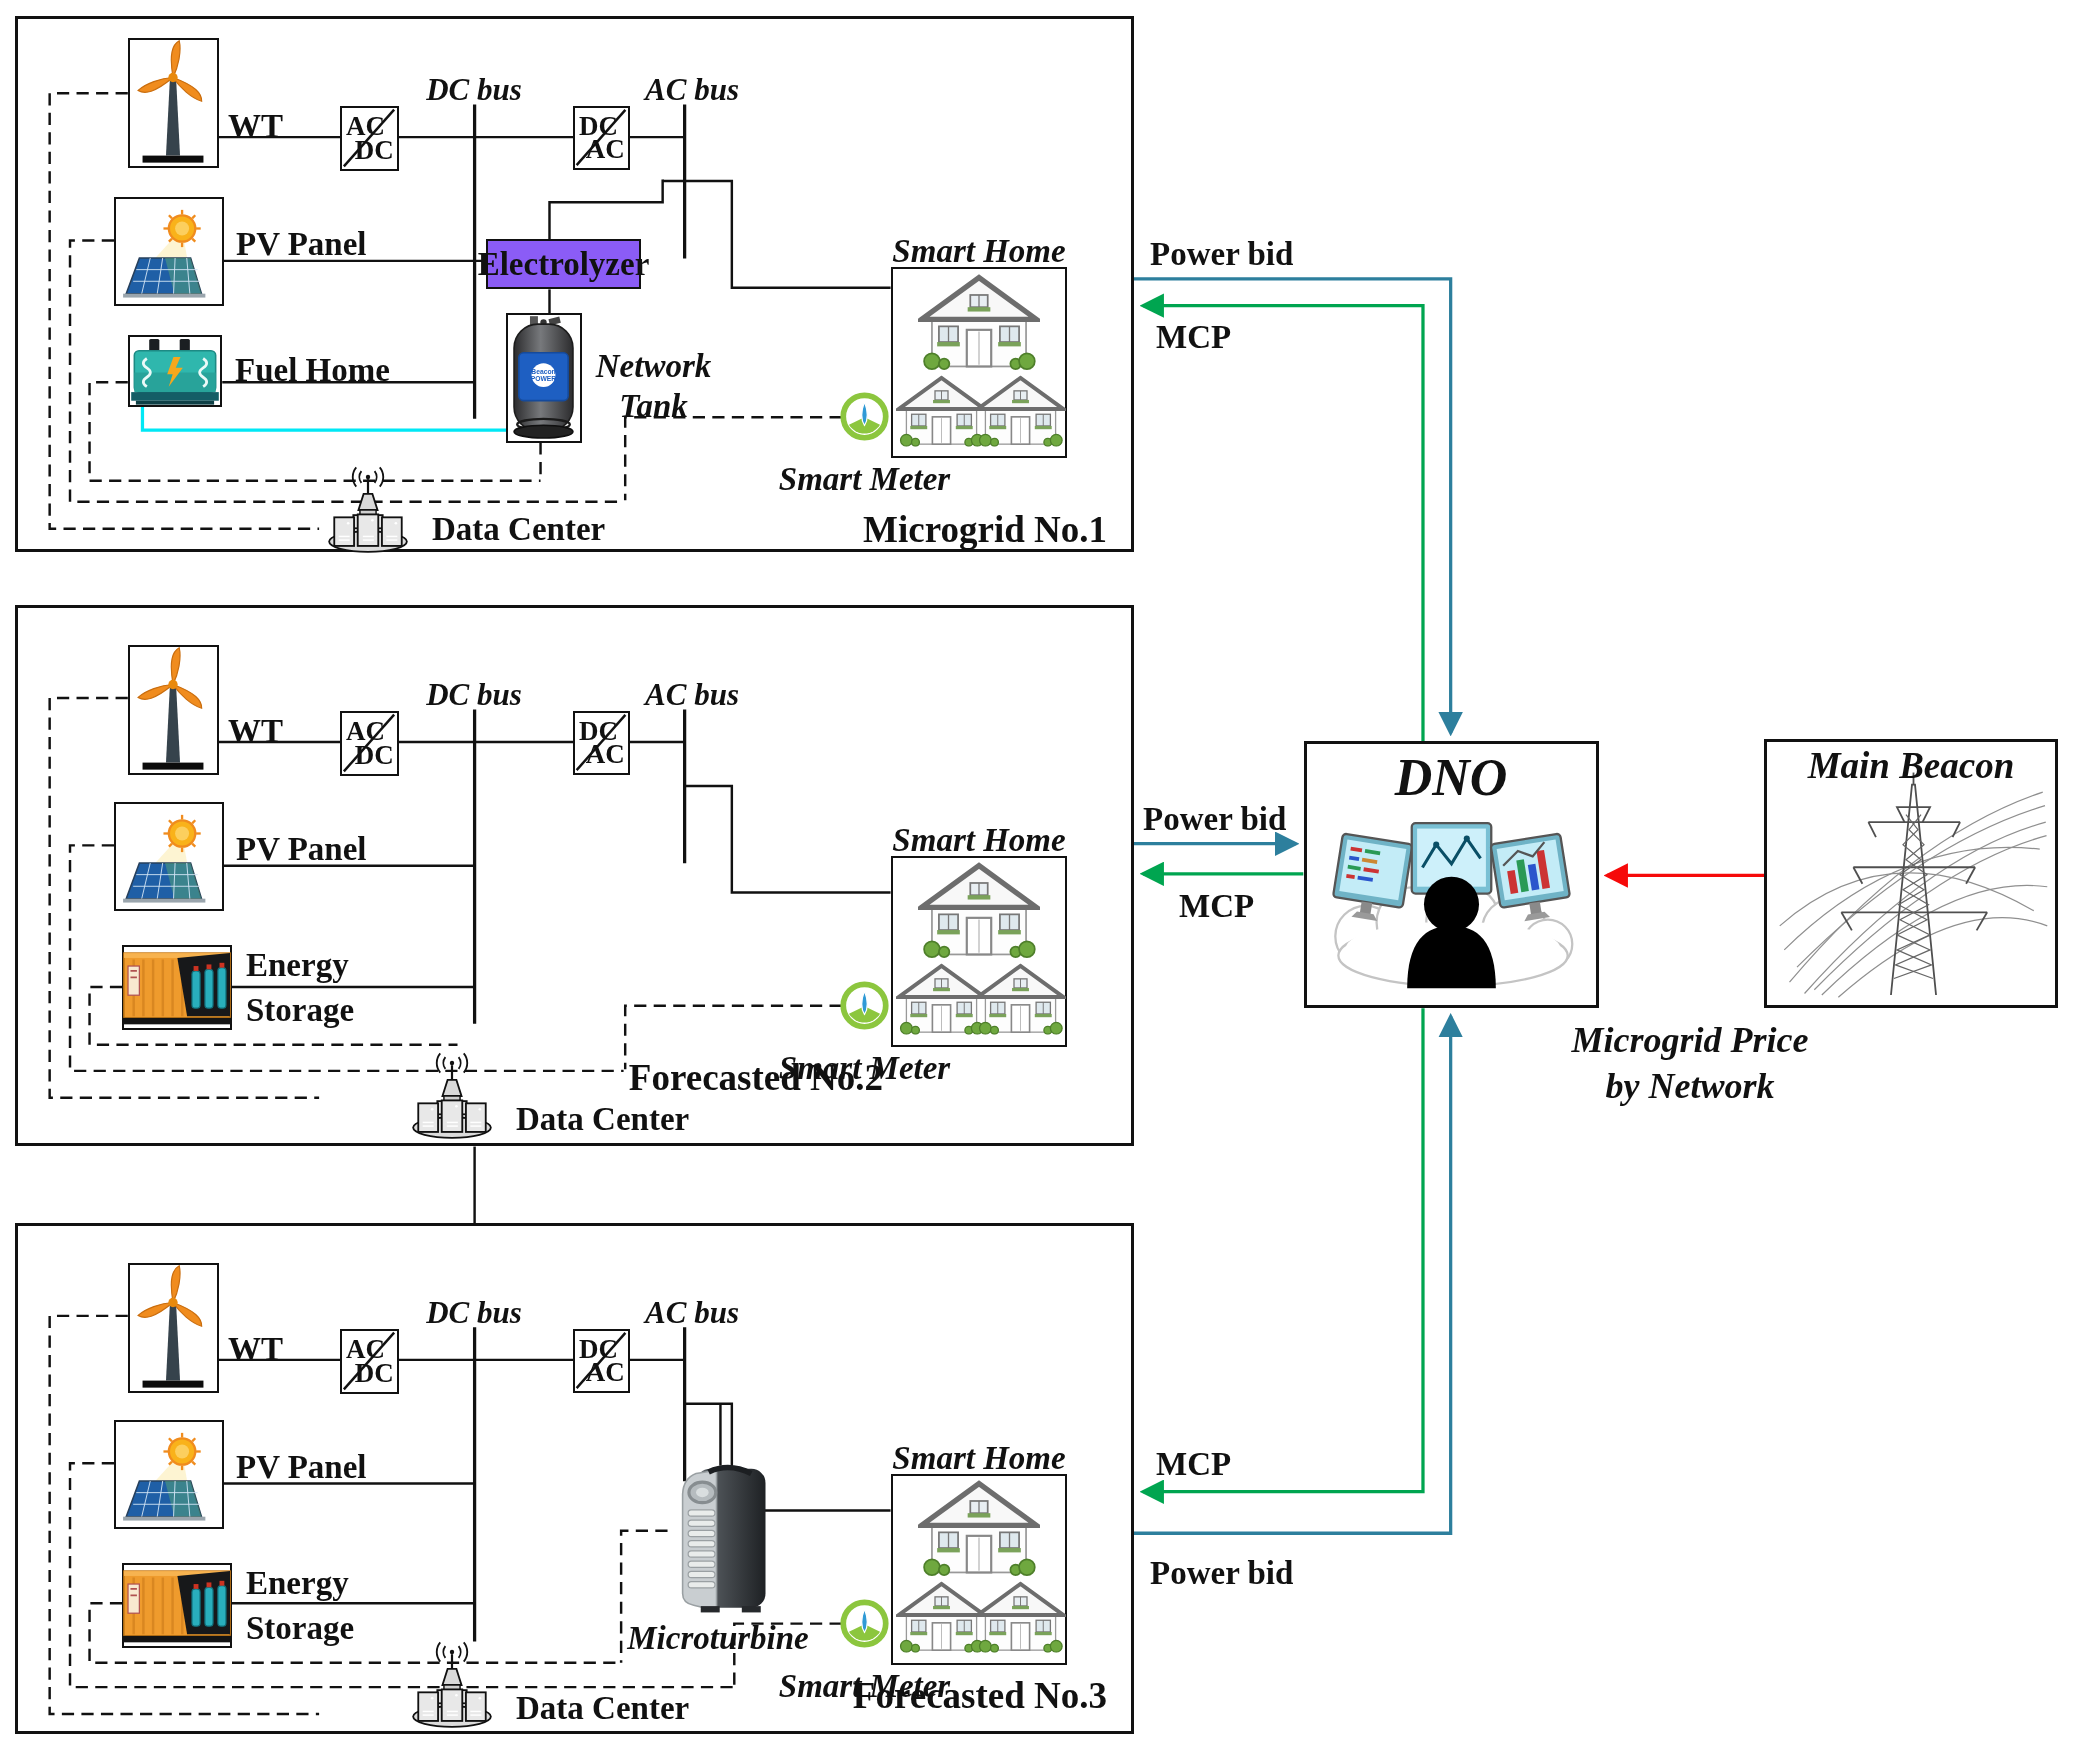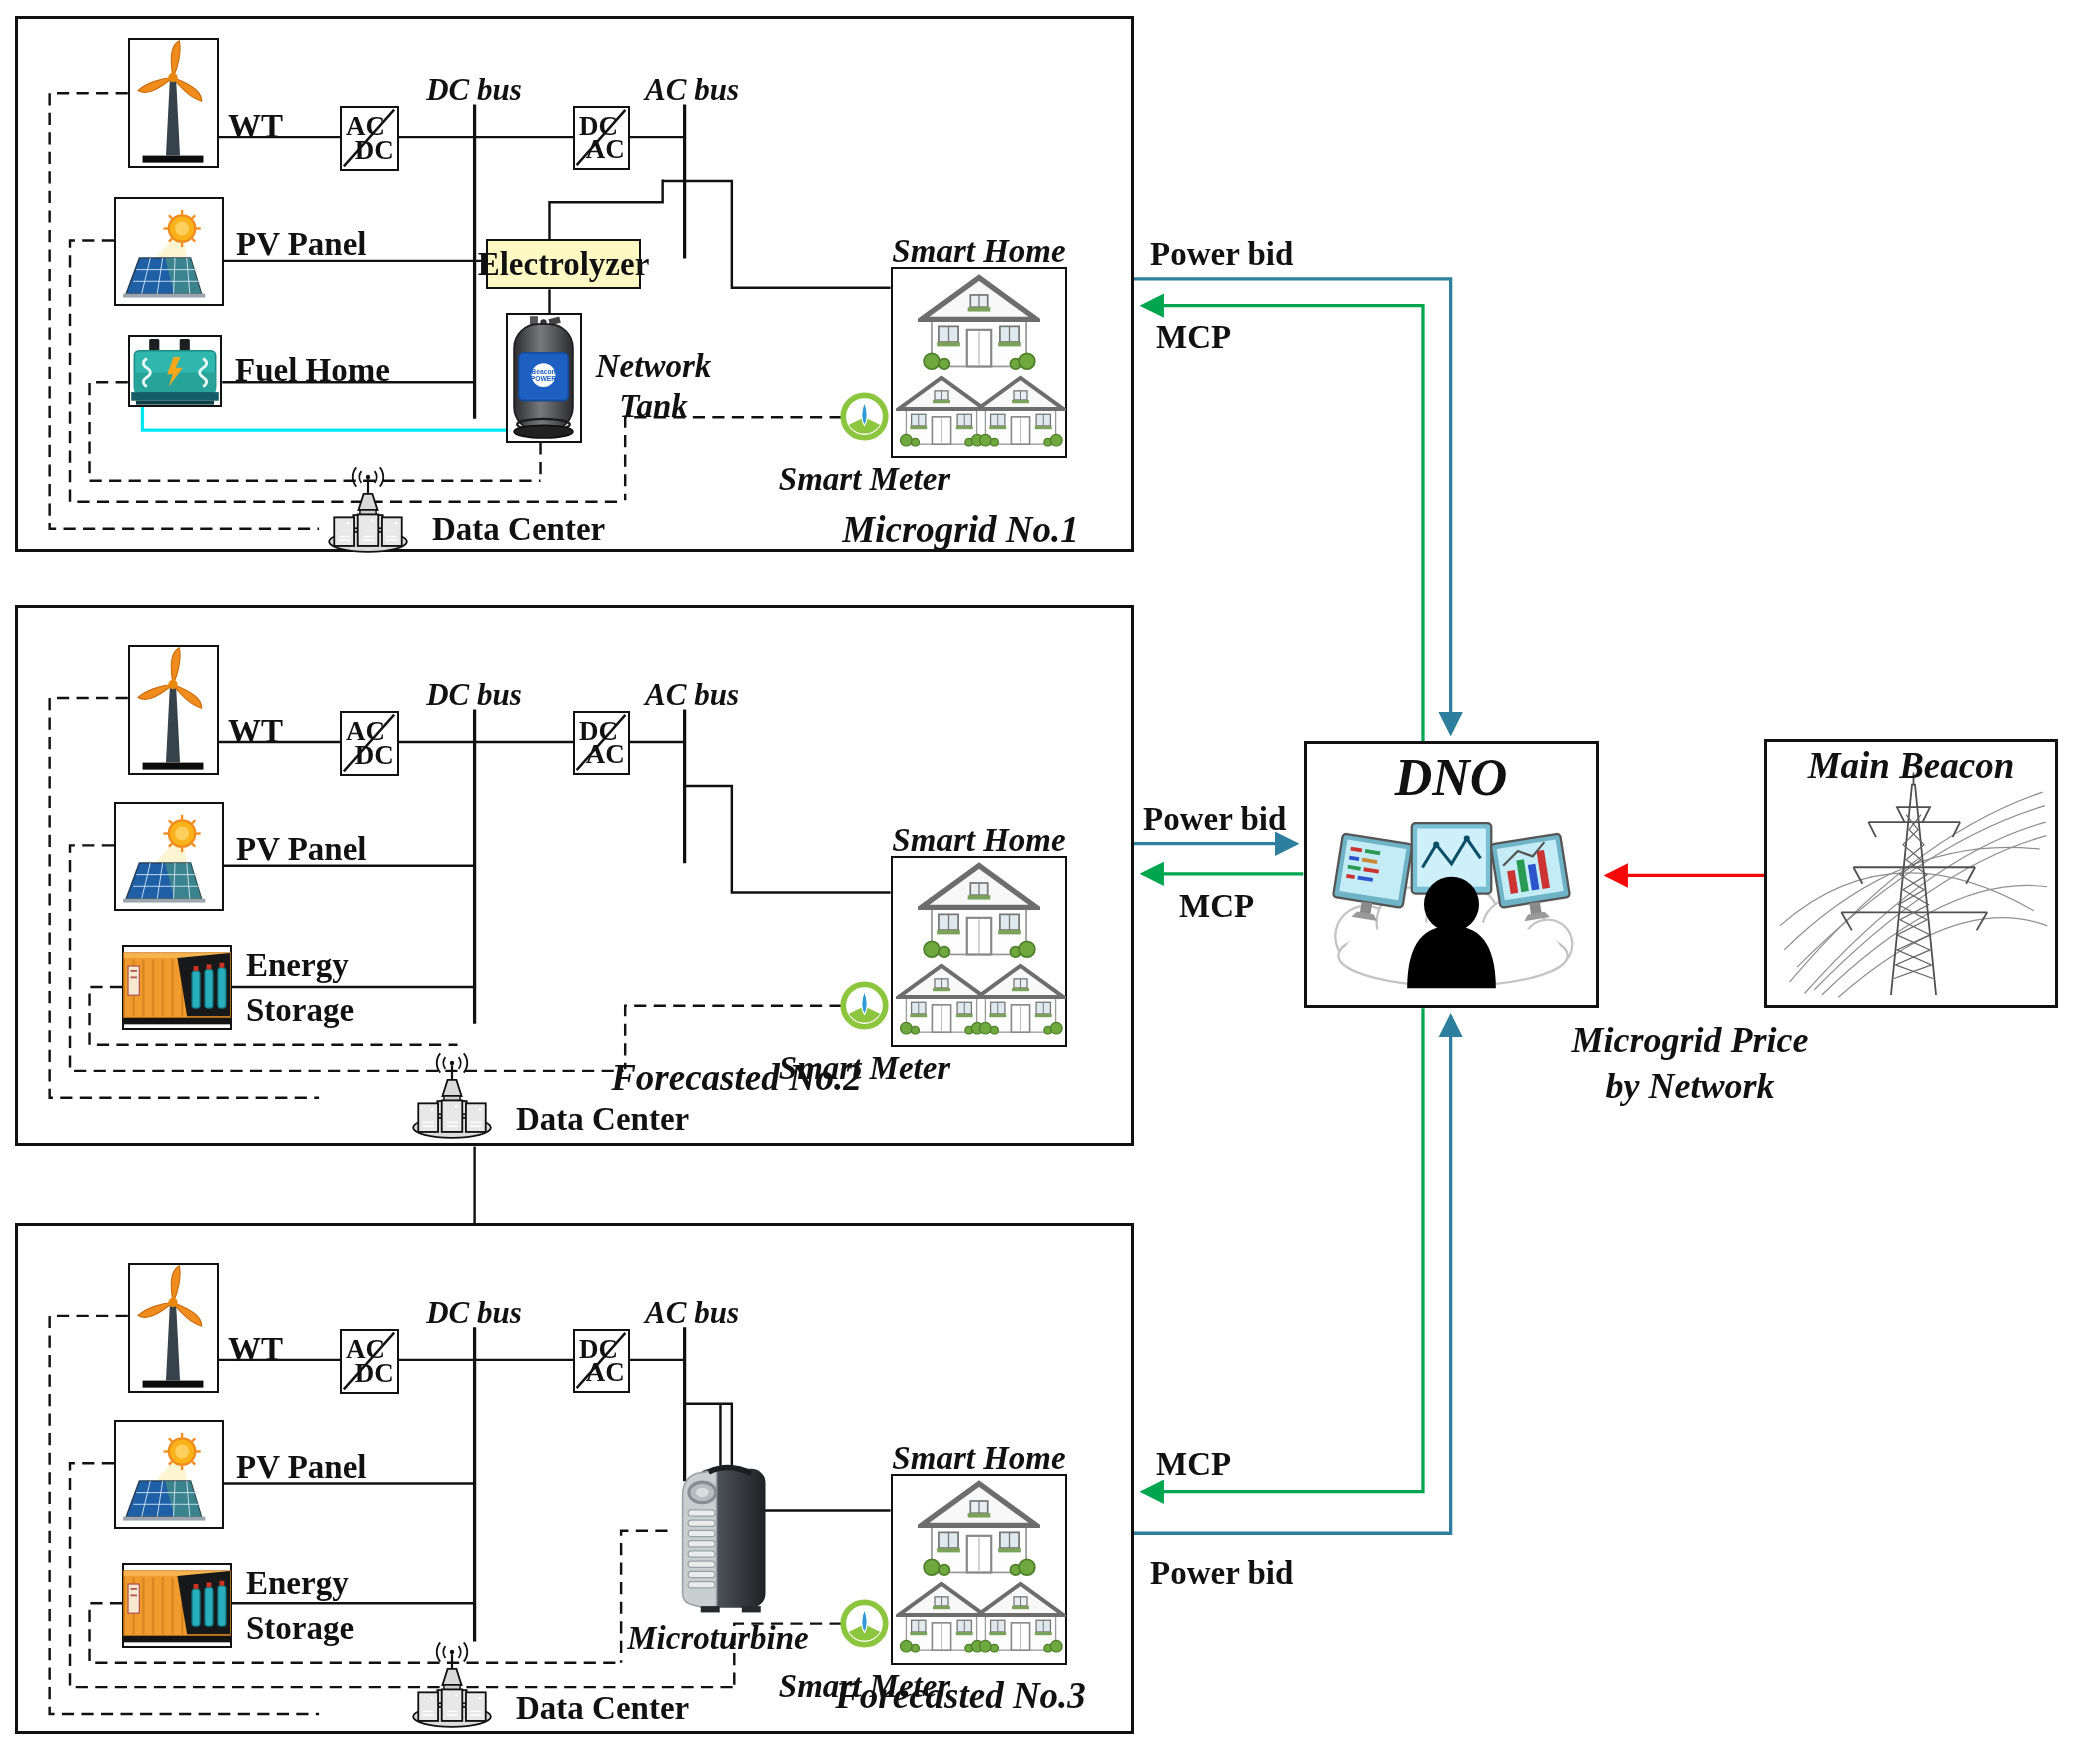--- a/index.html
+++ b/index.html
@@ -4,29 +4,29 @@
 <style>
   html,body{margin:0;padding:0;background:#fff;}
   .stage{position:relative;width:2084px;height:1764px;background:#fff;
          font-family:"Liberation Serif","DejaVu Serif",serif;font-weight:bold;color:#111;overflow:hidden;}
   .wires{position:absolute;left:0;top:0;z-index:1;}
   .box{position:absolute;border:3.3px solid #111;background:transparent;z-index:2;box-sizing:border-box;}
   .iconbox{position:absolute;border:2.4px solid #111;background:#fff;z-index:2;box-sizing:border-box;}
   .icon{position:absolute;z-index:3;}
   .lbl{position:absolute;z-index:4;font-size:33px;line-height:1.1;white-space:nowrap;}
   .ctr{text-align:center;font-style:italic;}
-  .rgt{text-align:center;font-style:italic;}
+  .rgt{text-align:right;}
   .bus-lbl{font-size:31px;}
   .big{font-size:37px;}
   .conv{position:absolute;border:2.4px solid #111;background:#fff;z-index:3;box-sizing:border-box;}
   .conv svg{position:absolute;left:0;top:0;}
   .conv span{position:absolute;font-size:27px;line-height:1;}
   .conv .tl{left:4.1px;top:4.9px;}
   .conv .br{right:3.3px;bottom:4.9px;}
-  .elec{position:absolute;background:#fef9c3;border:2.4px solid #111;z-index:3;
+  .elec{position:absolute;background:#8b5cf6;border:2.4px solid #111;z-index:3;
         display:flex;align-items:center;justify-content:center;font-size:33px;box-sizing:border-box;}
   .forecast{font-size:36px;}
 </style>
 </head>
 <body>
 
 <div class="stage">
 
 <svg width="0" height="0" style="position:absolute" aria-hidden="true">
 <defs>

